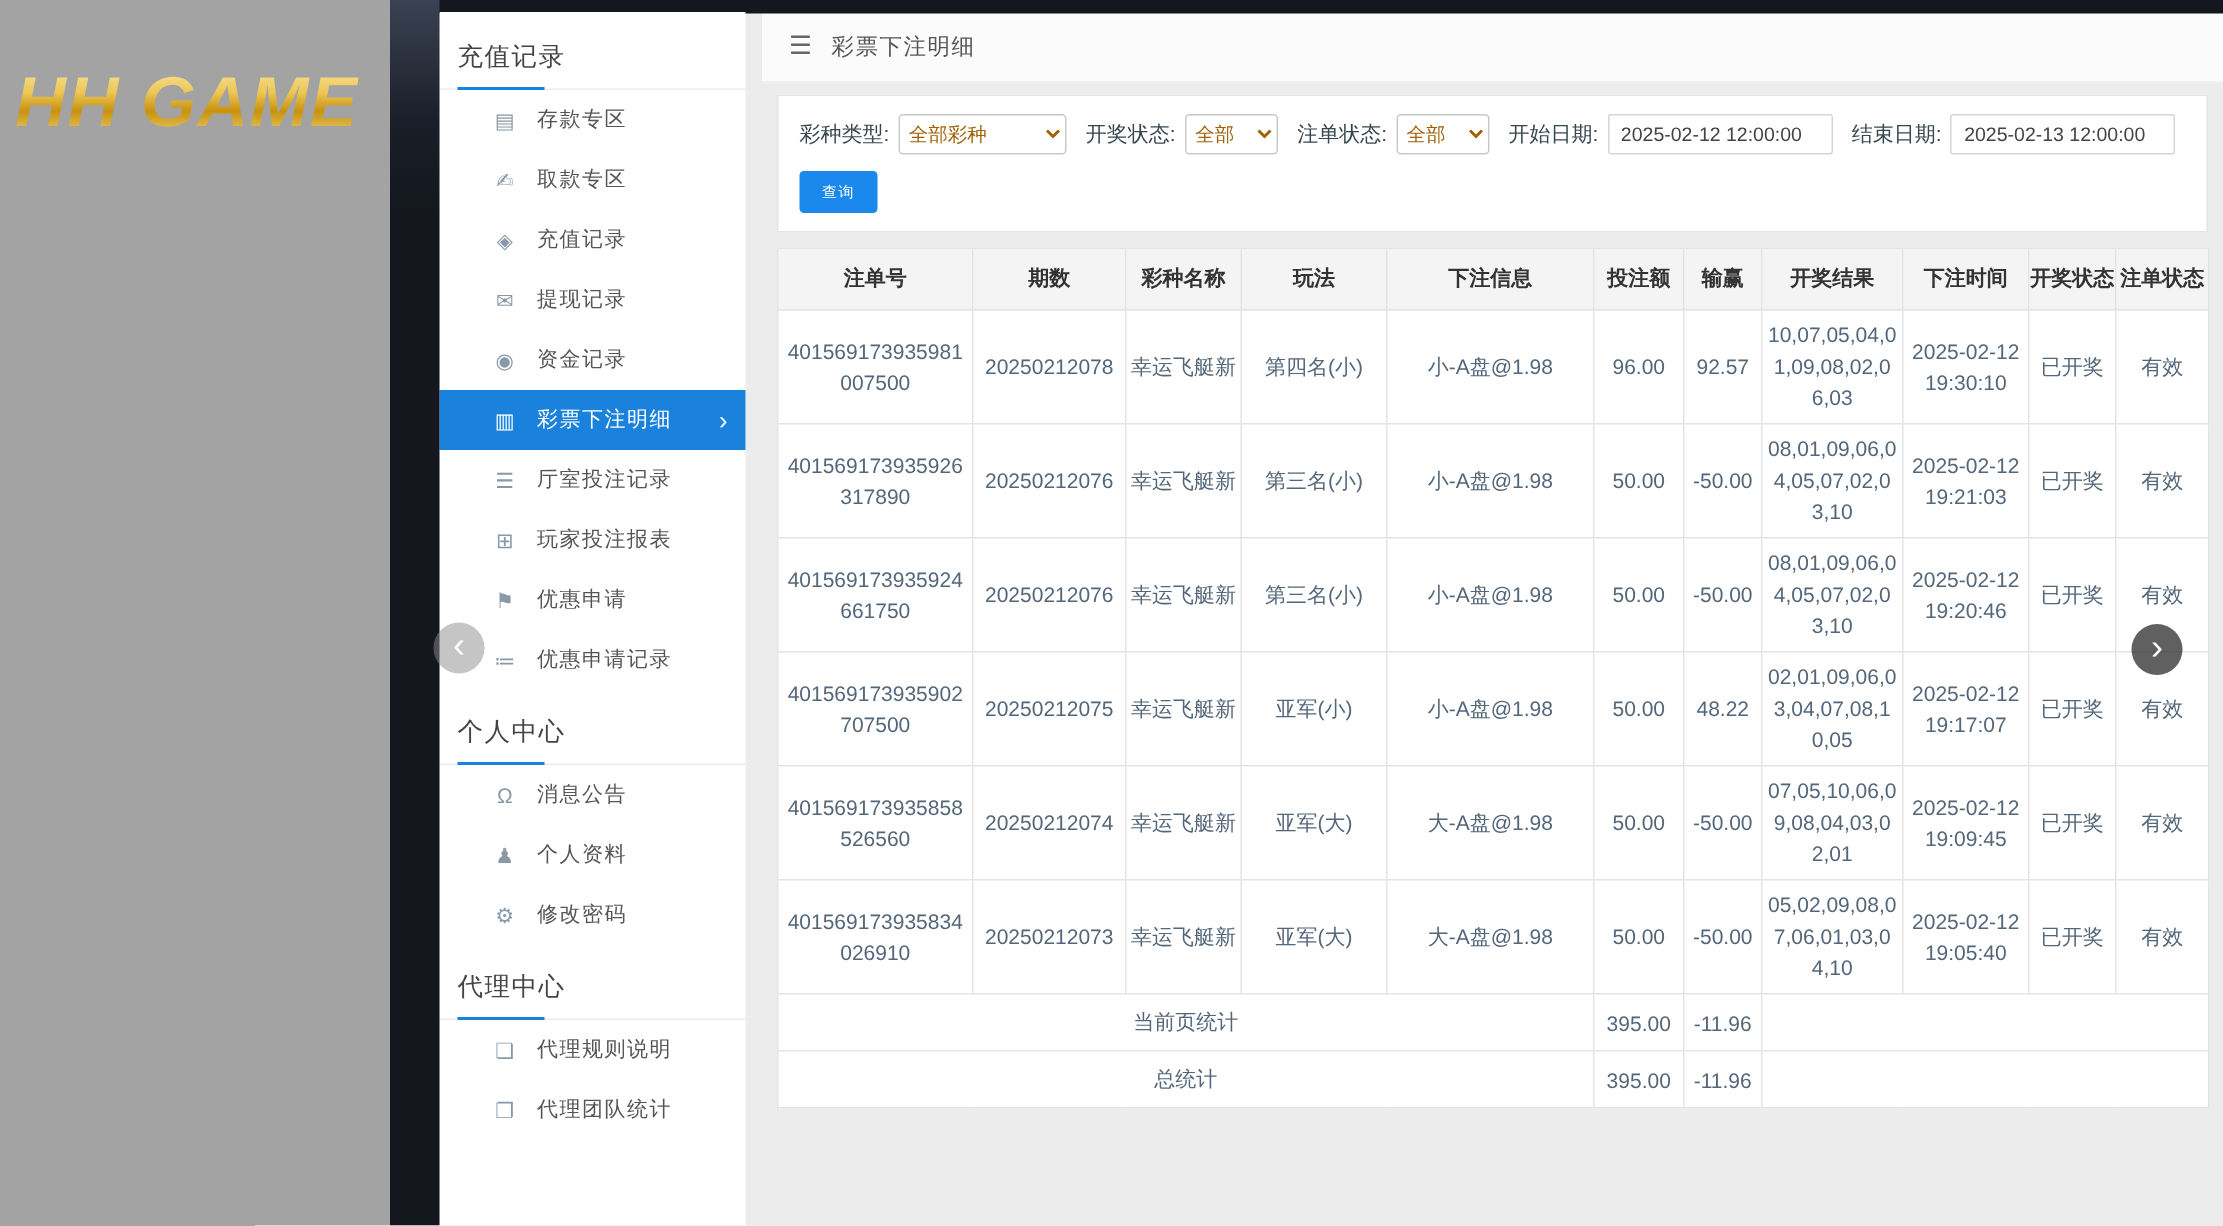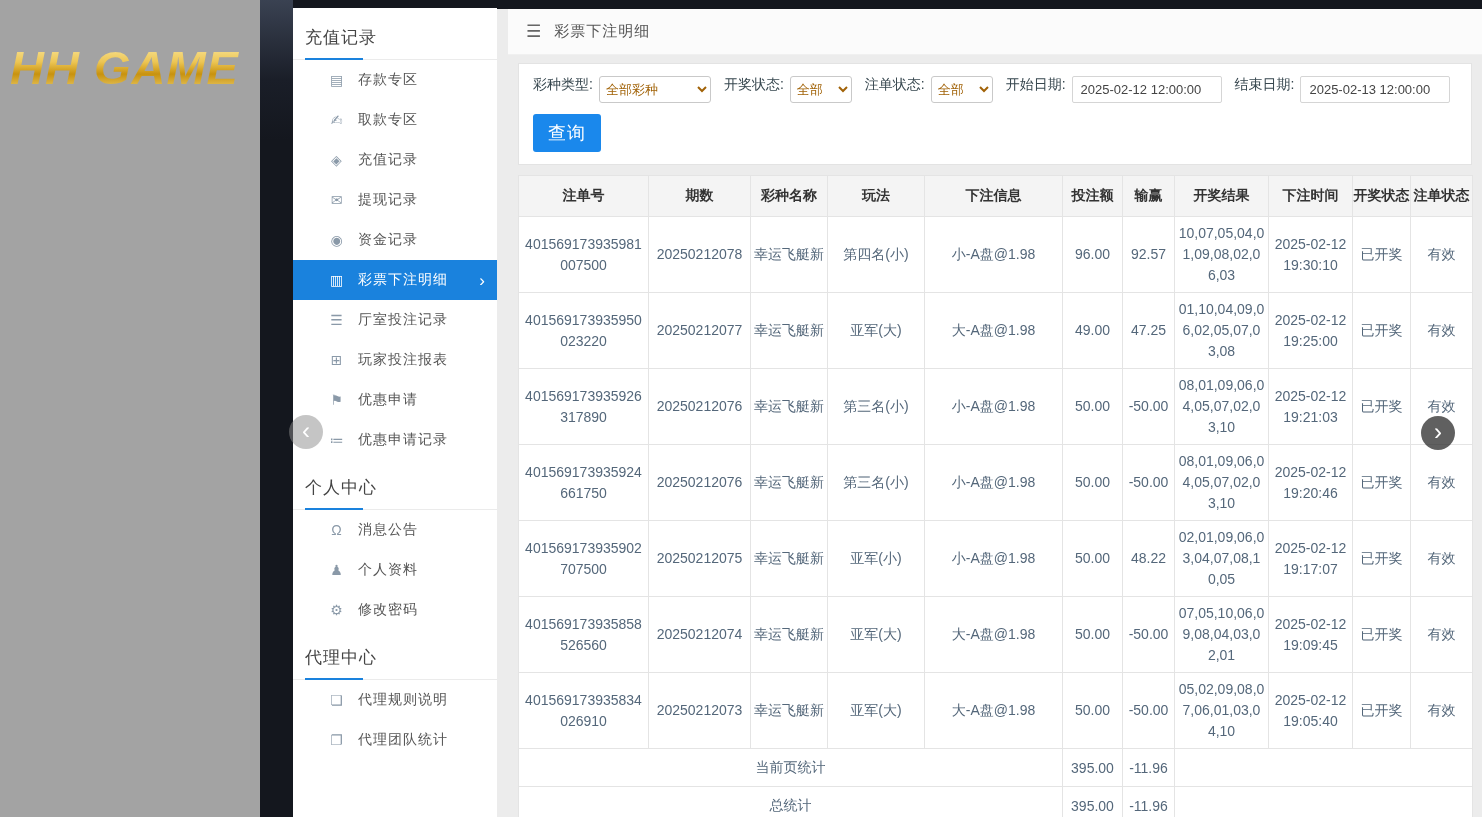--- a/index.html
+++ b/index.html
@@ -37,28 +37,28 @@
   .mi-chevron{margin-left:auto;margin-right:12px;color:#fff;font-size:17px;line-height:1}
 
   
   .topbar{position:absolute;left:508px;top:8px;right:0;height:47px;background:#fbfbfb;display:flex;align-items:center;padding-left:18px;z-index:2;border-bottom:1px solid #f0f0f0}
   .hamburger{font-size:17px;color:#666;margin-right:13px;cursor:pointer}
   .page-title{font-size:15px;color:#555;letter-spacing:1px}
 
   
   .main{position:absolute;left:497px;top:55px;right:0;bottom:0;background:#ececec;padding:8px 10px 0 21px;z-index:1}
   .filter-panel{background:#fff;border:1px solid #e3e3e3;padding:12px 14px 12px 14px}
-  .filter-row{display:flex;align-items:flex-start;white-space:nowrap}
+  .filter-row{display:flex;align-items:center;white-space:nowrap}
   .f-label{font-size:14px;color:#37474f;margin-right:6px}
   .gap{margin-left:13px}
   .f-select{height:27px;border:1px solid #c9c9c9;border-radius:3px;background:#fff;font-size:13px;color:#a16207;padding:0 2px;font-family:inherit}
   .f-select.wide{width:112px}
   .f-select.narrow{width:62px}
   .f-input{height:27px;width:150px;border:1px solid #d5d5d5;border-radius:2px;font-size:13px;color:#444;padding:0 8px;font-family:inherit}
-  .search-btn{margin-top:11px;background:#1a88ec;color:#fff;border:none;border-radius:3px;font-size:18px;padding:7px 15px;cursor:pointer;letter-spacing:1px}
+  .search-btn{margin-top:11px;background:#1a88ec;color:#fff;border:none;border-radius:3px;font-size:10px;padding:7px 15px;cursor:pointer;letter-spacing:1px}
 
   
   .table-panel{margin-top:10px}
   table{border-collapse:collapse;width:954px;background:#fff;table-layout:fixed}
   th,td{border:1px solid #e4e4e4;text-align:center;vertical-align:middle}
   thead th{background:#f4f4f4;color:#333;font-size:14px;font-weight:bold;height:41px;padding:0;letter-spacing:0}
   tbody td{color:#54677a;font-size:14px;height:76px;padding:4px 3px;line-height:1.5}
   td.break{word-break:break-all}
   tfoot td{color:#54677a;font-size:14px;height:38px;padding:2px 3px}
 
@@ -211,33 +211,20 @@
             <td>第四名(小)</td>
             <td>小-A盘@1.98</td>
             <td>96.00</td>
             <td>92.57</td>
             <td class="break">10,07,05,04,01,09,08,02,06,03</td>
             <td>2025-02-12 19:30:10</td>
             <td>已开奖</td>
             <td>有效</td>
           </tr>
           <tr>
-            <td class="break">401569173935950023220</td>
-            <td>20250212077</td>
-            <td>幸运飞艇新</td>
-            <td>亚军(大)</td>
-            <td>大-A盘@1.98</td>
-            <td>49.00</td>
-            <td>47.25</td>
-            <td class="break">01,10,04,09,06,02,05,07,03,08</td>
-            <td>2025-02-12 19:25:00</td>
-            <td>已开奖</td>
-            <td>有效</td>
-          </tr>
-          <tr>
             <td class="break">401569173935926317890</td>
             <td>20250212076</td>
             <td>幸运飞艇新</td>
             <td>第三名(小)</td>
             <td>小-A盘@1.98</td>
             <td>50.00</td>
             <td>-50.00</td>
             <td class="break">08,01,09,06,04,05,07,02,03,10</td>
             <td>2025-02-12 19:21:03</td>
             <td>已开奖</td>

